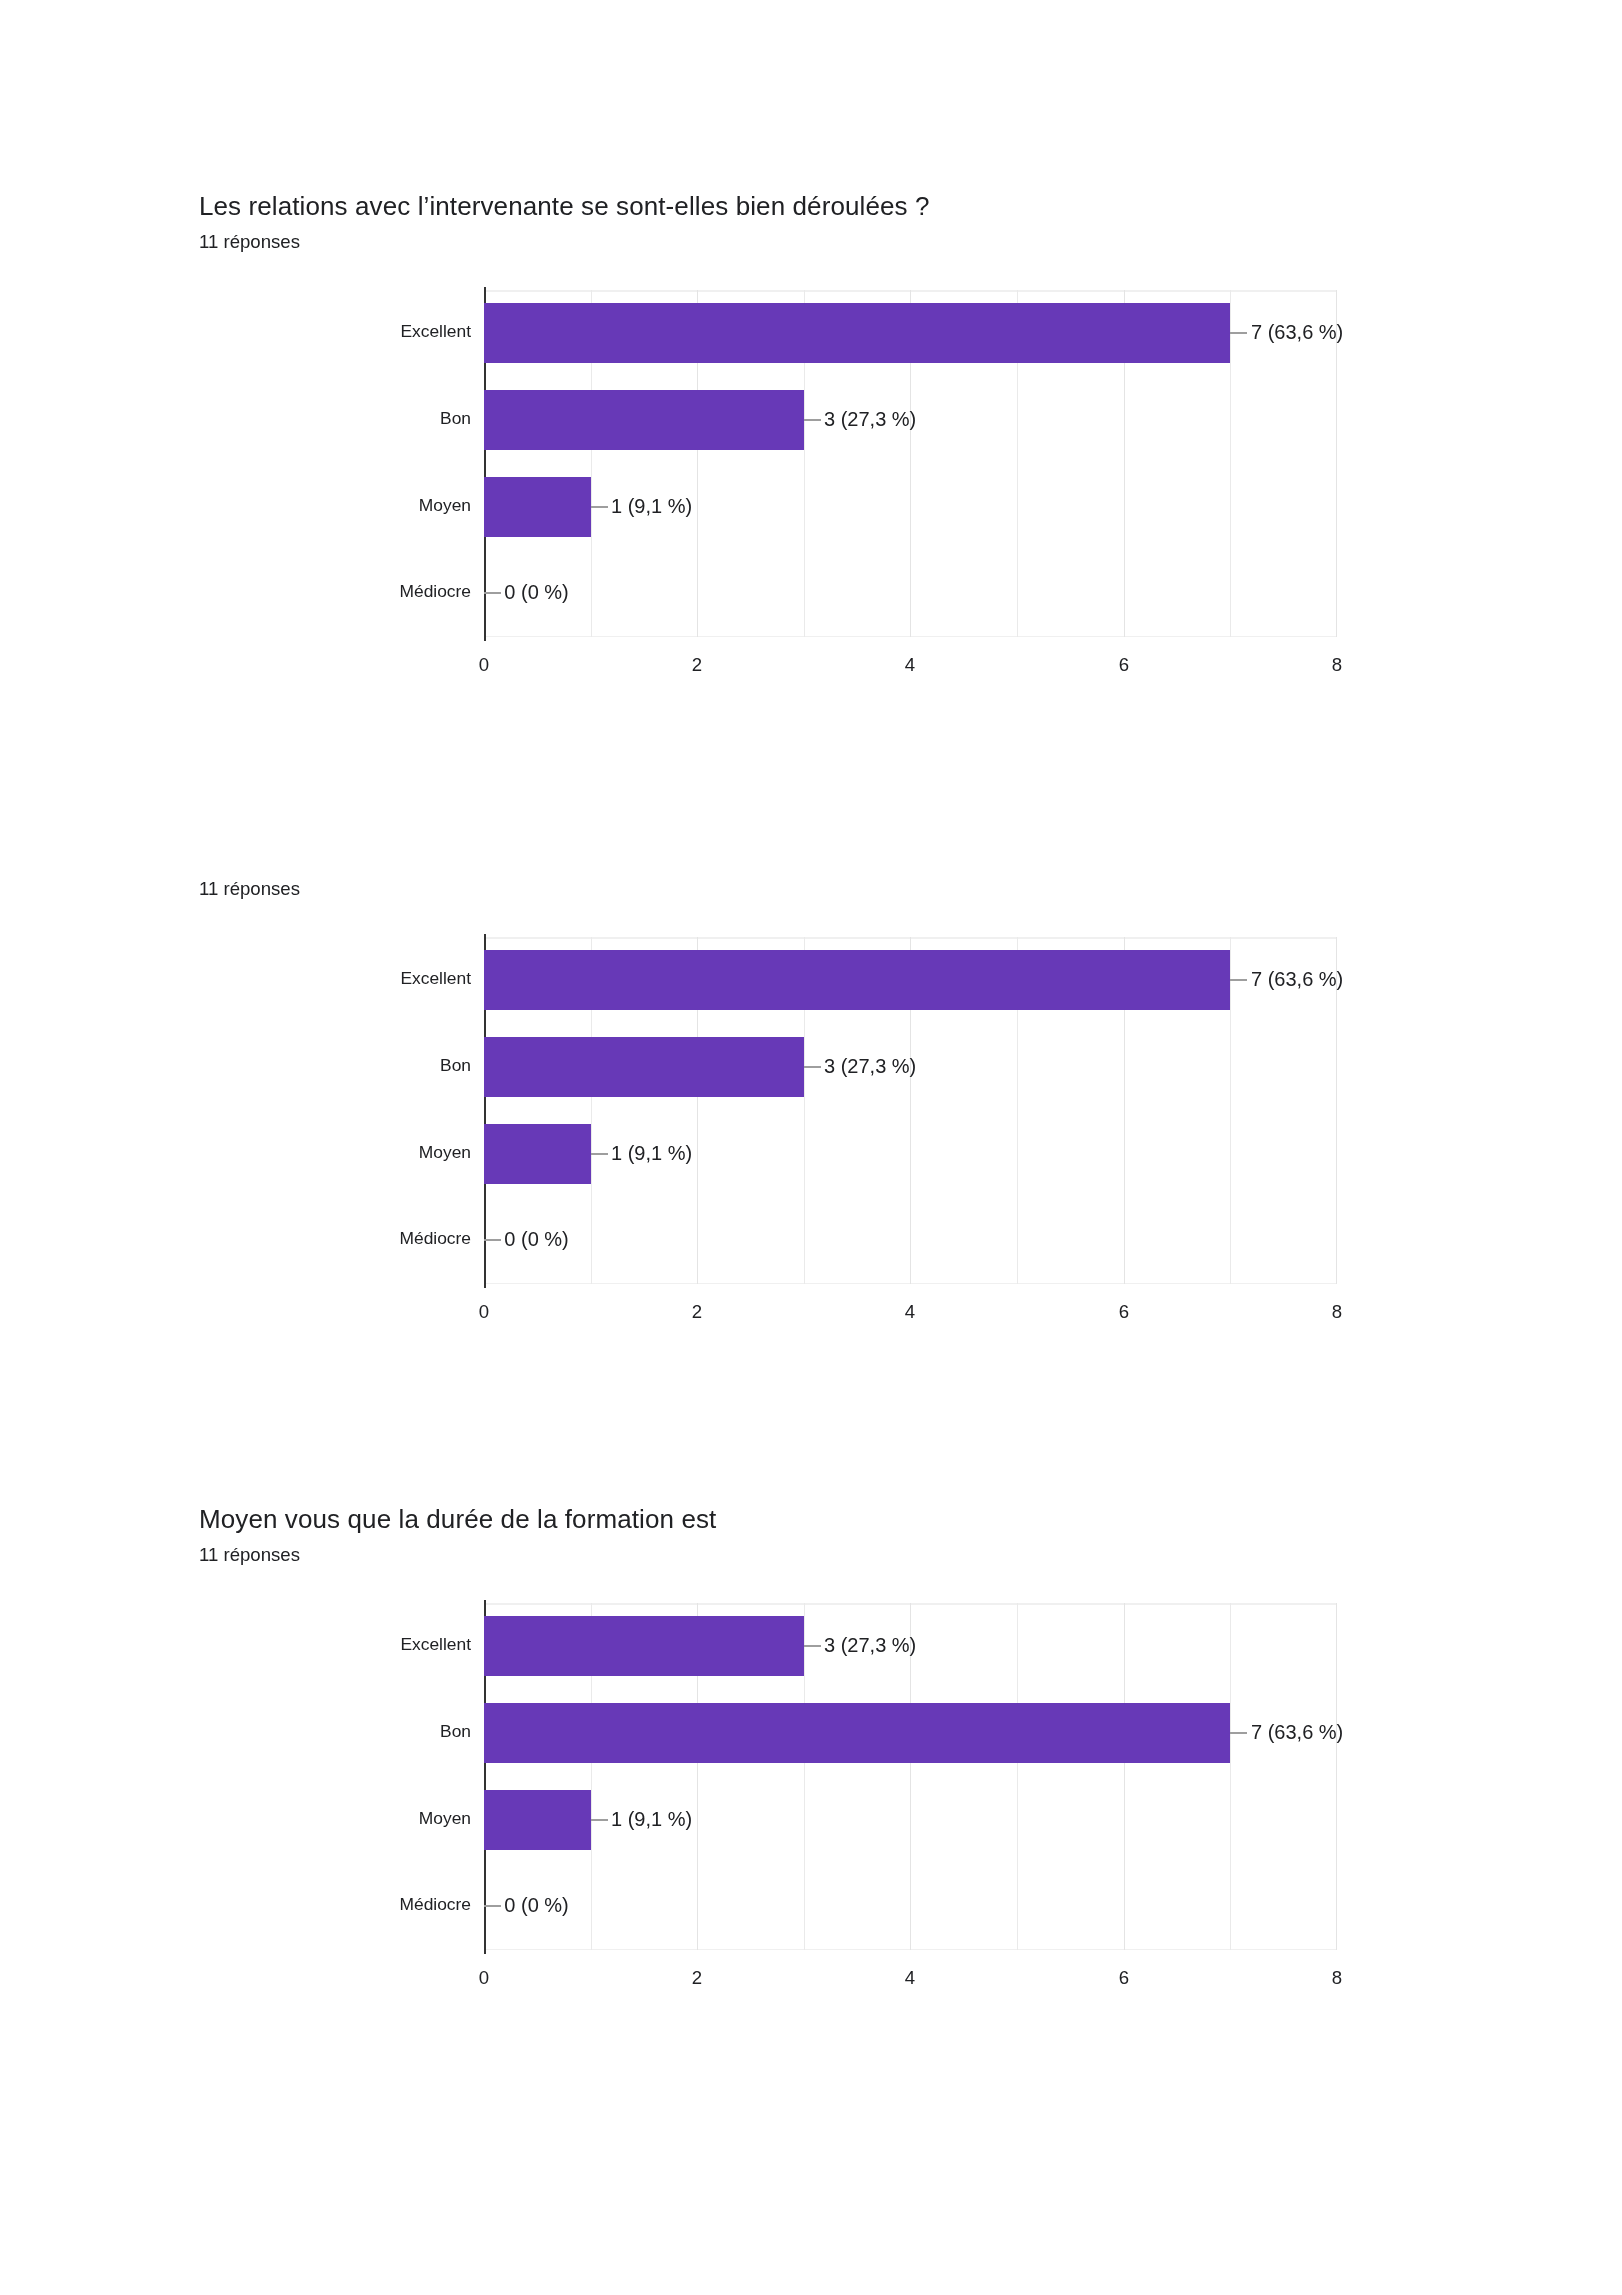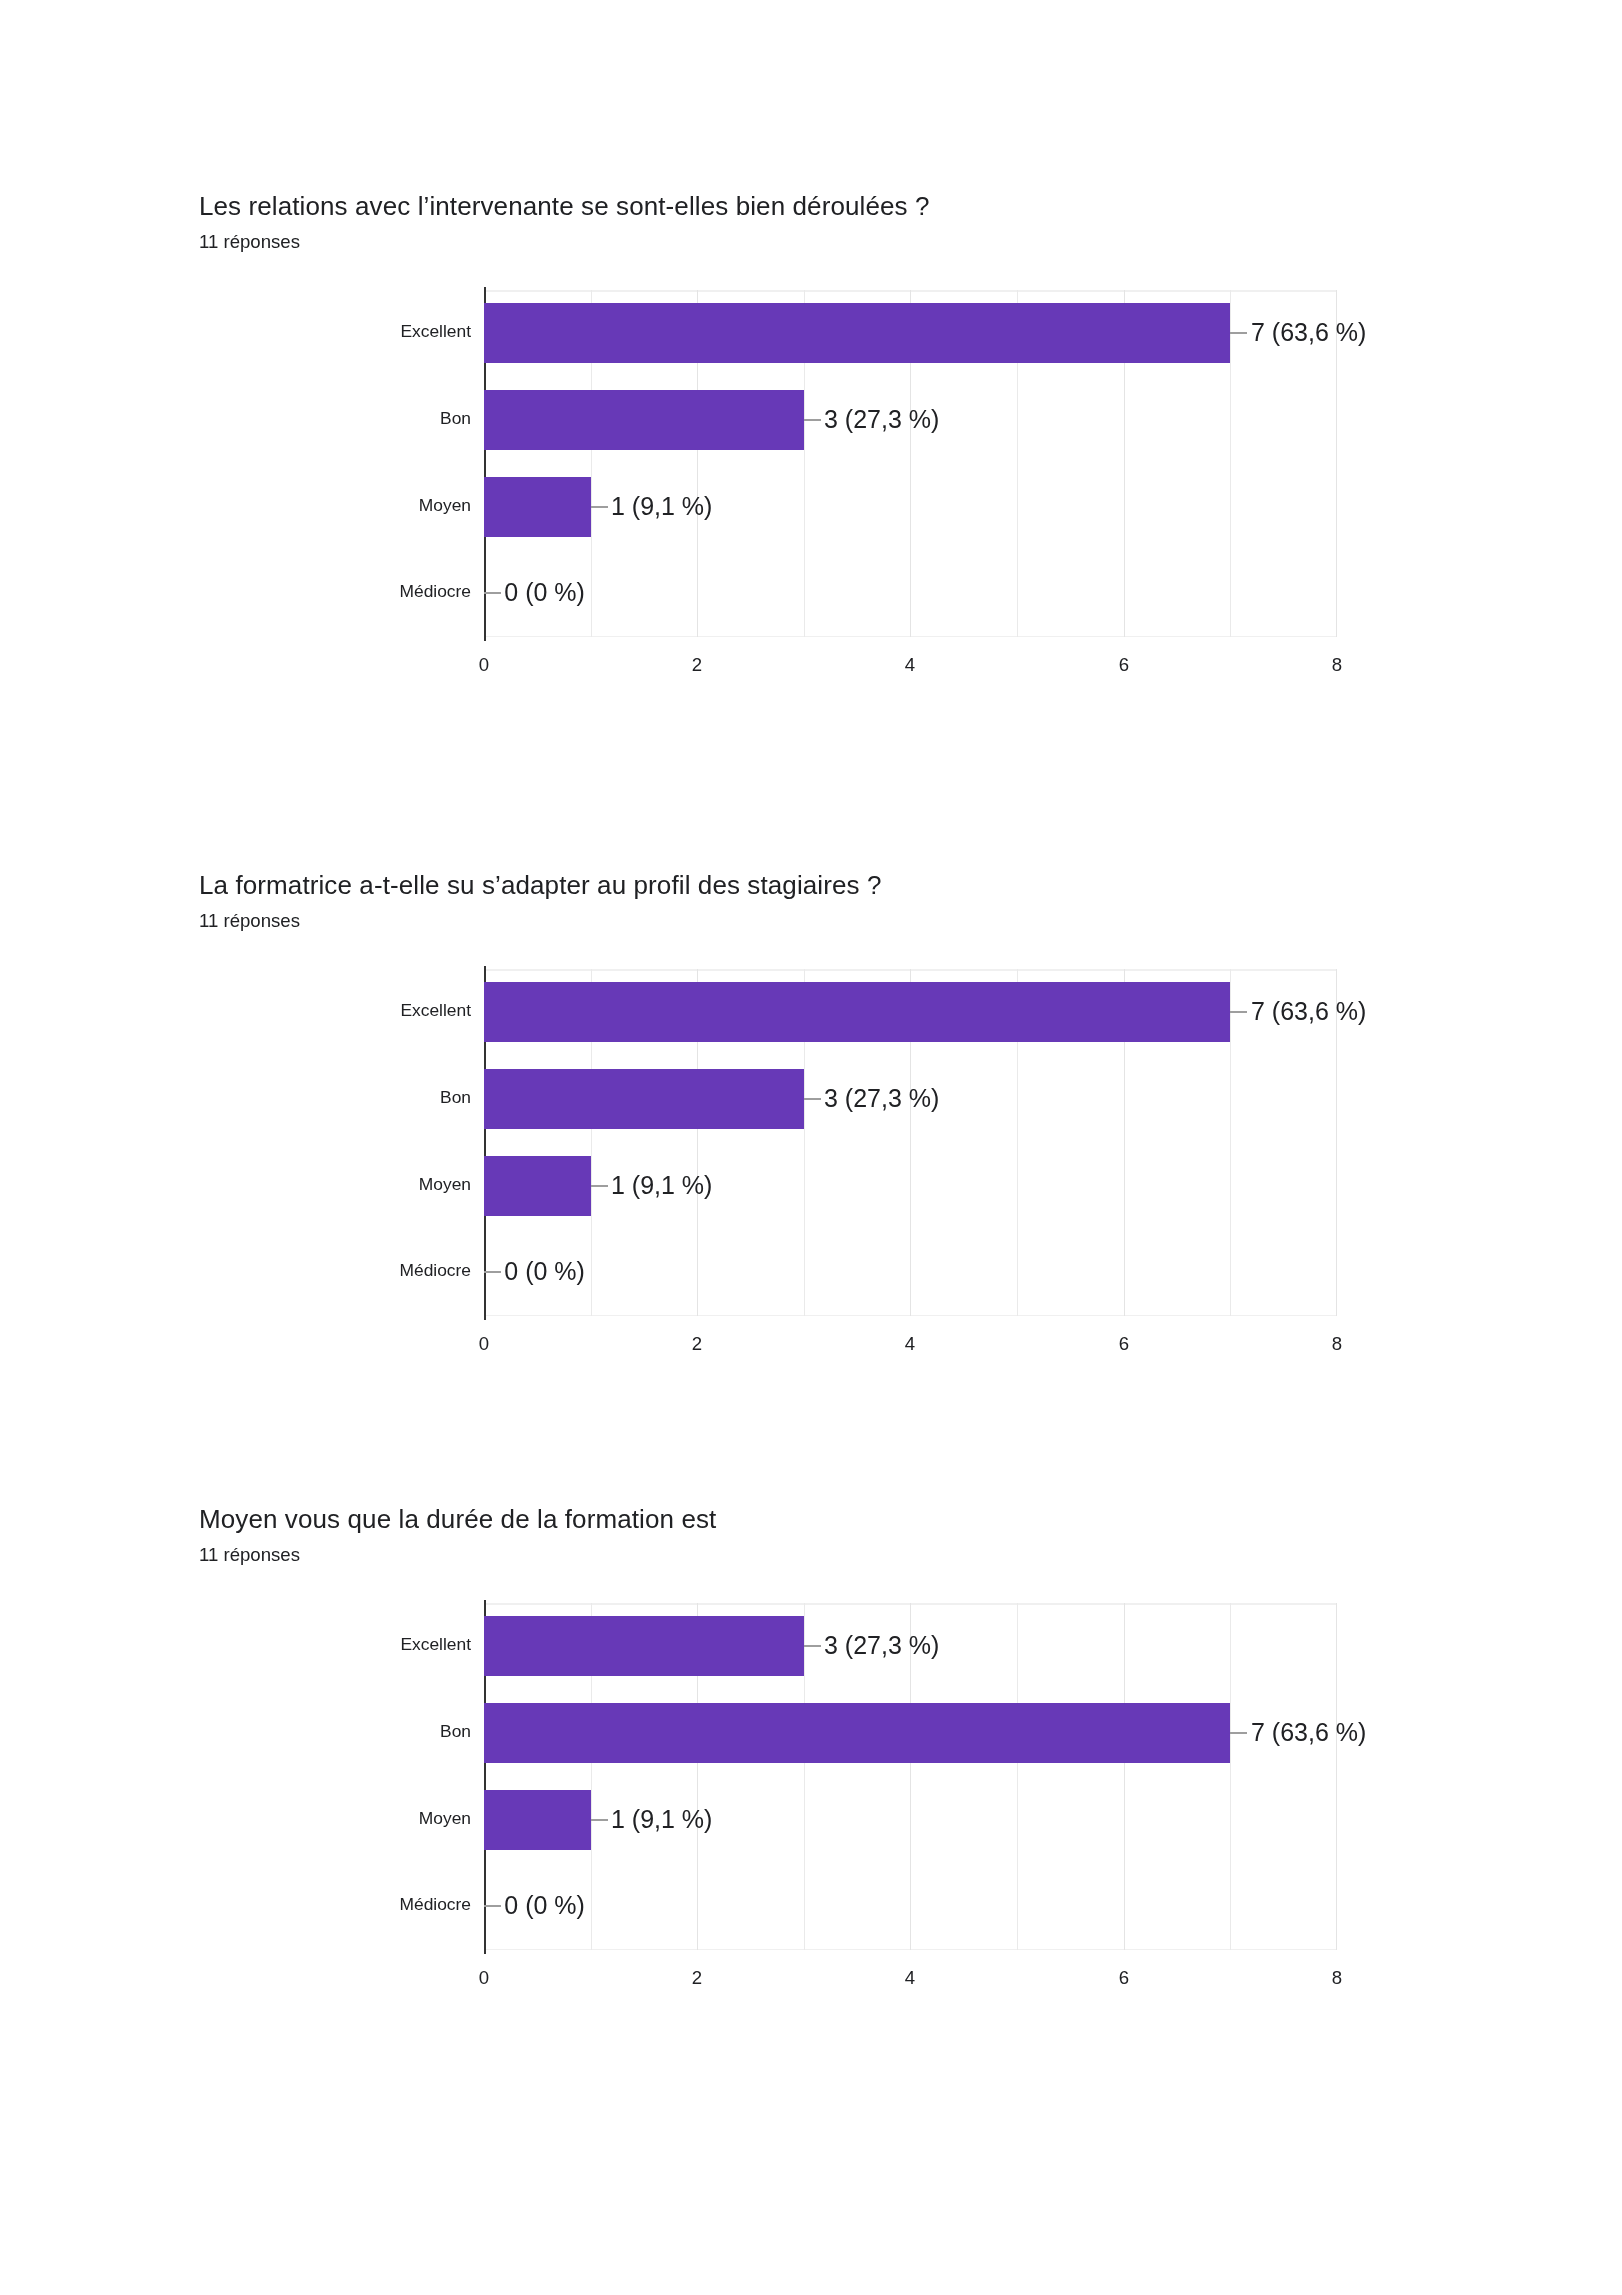--- a/index.html
+++ b/index.html
@@ -129,21 +129,21 @@
   .connector {
     position: absolute;
     top: 42px;
     height: 1.8px;
     width: 17px;
     background: #9e9e9e;
   }
   .value-label {
     position: absolute;
     top: 27.5px;
-    font-size: 25px;
+    font-size: 20px;
     line-height: 29px;
     color: #202124;
     white-space: nowrap;
   }
 
   
   .cat-label {
     position: absolute;
     right: calc(100% + 13px);
     top: 28px;
@@ -228,21 +228,20 @@
           <span class="xtick" style="left:213px;">2</span>
           <span class="xtick" style="left:426px;">4</span>
           <span class="xtick" style="left:640px;">6</span>
           <span class="xtick" style="left:853px;">8</span>
         </div>
       </div>
     </div>
   </div>
 
   <div class="q-block" style="top:869px;">
-    <div class="q-title">La formatrice a-t-elle su s’adapter au profil des stagiaires ?</div>
     <div class="q-sub">11 réponses</div>
     <div class="chart">
       <div class="plot">
         <div class="frame-top"></div>
         <div class="frame-bottom"></div>
         <div class="gridlines">
           <div class="gridline" style="left:107px;"></div>
           <div class="gridline major" style="left:213px;"></div>
           <div class="gridline" style="left:320px;"></div>
           <div class="gridline major" style="left:426px;"></div>

